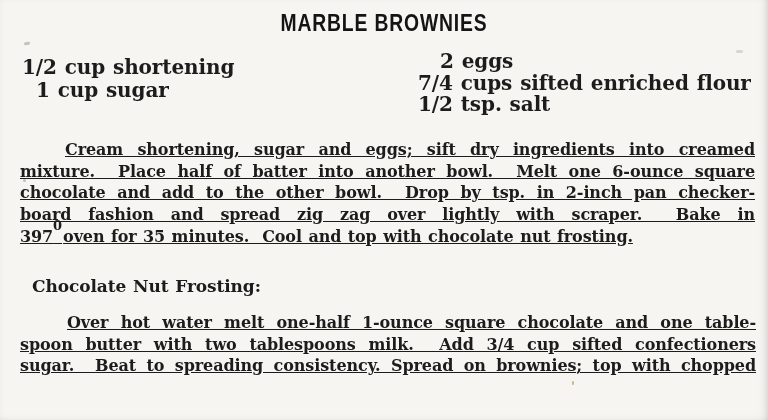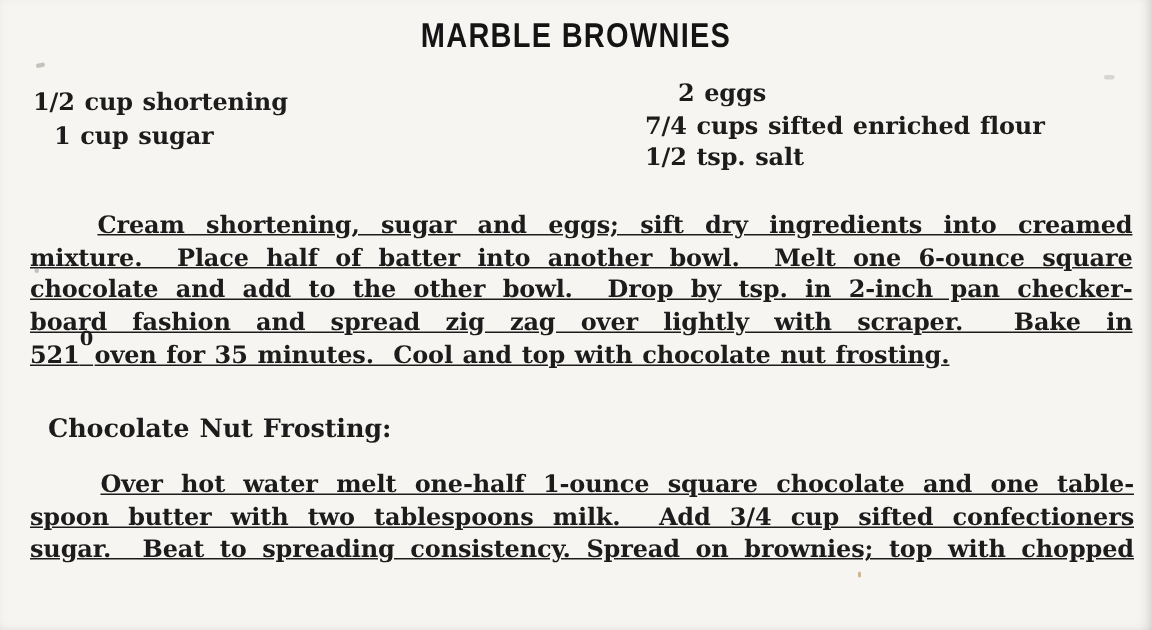--- a/index.html
+++ b/index.html
@@ -34,23 +34,23 @@
     text-align: center;
     font-family: "Liberation Sans", sans-serif;
     font-weight: 700;
     font-size: 23px;
     letter-spacing: 1px;
     transform: scaleX(0.84);
     transform-origin: center;
     color: #141414;
   }
 
-  .ing-col { position: absolute; font-size: 16px; word-spacing: 1px; letter-spacing: -0.1px; }
+  .ing-col { position: absolute; font-size: 20px; word-spacing: 1px; letter-spacing: -0.1px; }
   .ing-col.left  { left: 22px;  top: 56px; line-height: 23px; }
-  .ing-col.right { left: 430px; top: 51px; line-height: 21.5px; }
+  .ing-col.right { left: 418px; top: 51px; line-height: 21.5px; }
   .ing.indent-sm { margin-left: 14px; }
   .ing.indent-md { margin-left: 22px; }
 
   .para {
     position: absolute;
     left: 20px;
     font-size: 16px;
     line-height: 21.7px;
     letter-spacing: -0.1px;
     word-spacing: 1px;
@@ -111,21 +111,21 @@
     <div class="ing indent-md">2 eggs</div>
     <div class="ing">7/4 cups sifted enriched flour</div>
     <div class="ing">1/2 tsp. salt</div>
   </div>
 
   <div class="para p1">
     <div class="jline indent-first">Cream shortening, sugar and eggs; sift dry ingredients into creamed</div>
     <div class="jline">mixture.  Place half of batter into another bowl.  Melt one 6-ounce square</div>
     <div class="jline">chocolate and add to the other bowl.  Drop by tsp. in 2-inch pan checker-</div>
     <div class="jline">board fashion and spread zig zag over lightly with scraper.  Bake in</div>
-    <div class="lline"><span>521</span><sup class="deg">0</sup><span>oven for 35 minutes.  Cool and top with chocolate nut frosting.</span></div>
+    <div class="lline"><span>397</span><sup class="deg">0</sup><span>oven for 35 minutes.  Cool and top with chocolate nut frosting.</span></div>
   </div>
 
   <h2 class="subheading">Chocolate Nut Frosting:</h2>
 
   <div class="para p2">
     <div class="jline indent-first">Over hot water melt one-half 1-ounce square chocolate and one table-</div>
     <div class="jline">spoon butter with two tablespoons milk.  Add 3/4 cup sifted confectioners</div>
     <div class="jline">sugar.  Beat to spreading consistency. Spread on brownies; top with chopped</div>
   </div>
 

